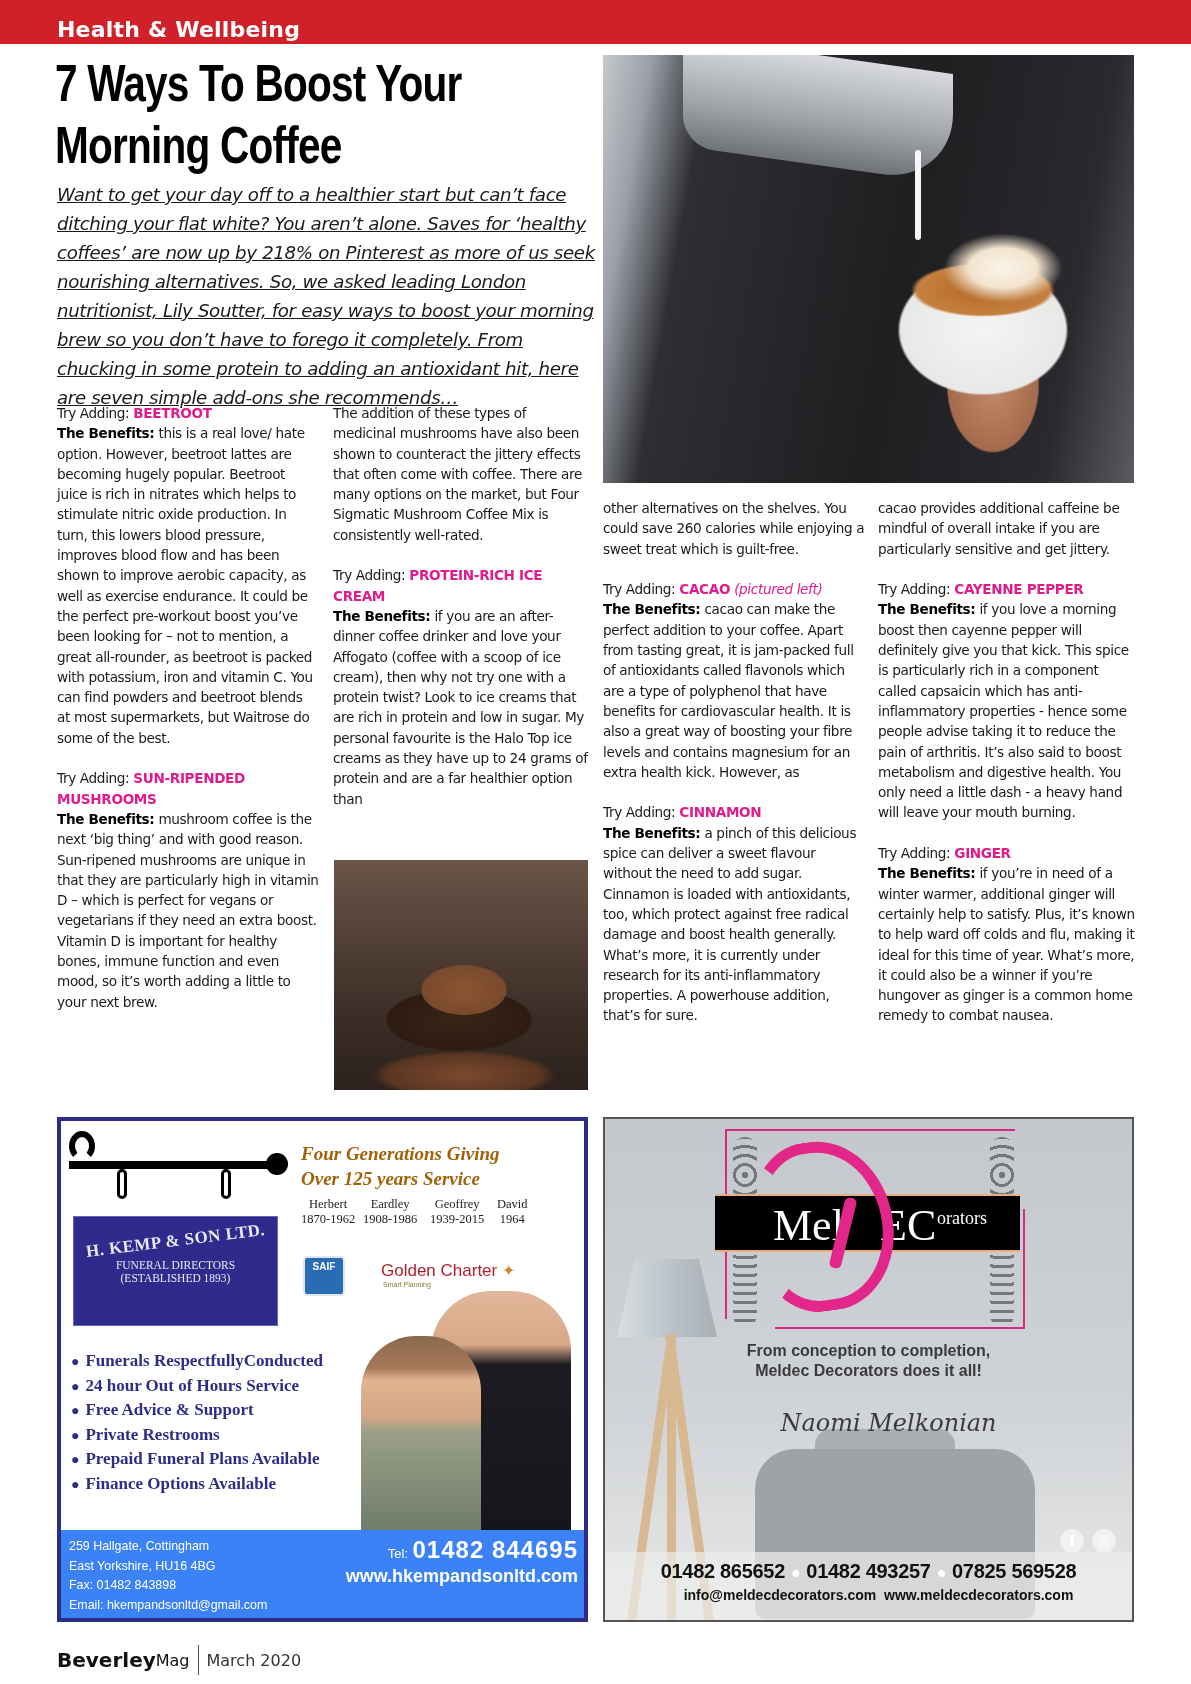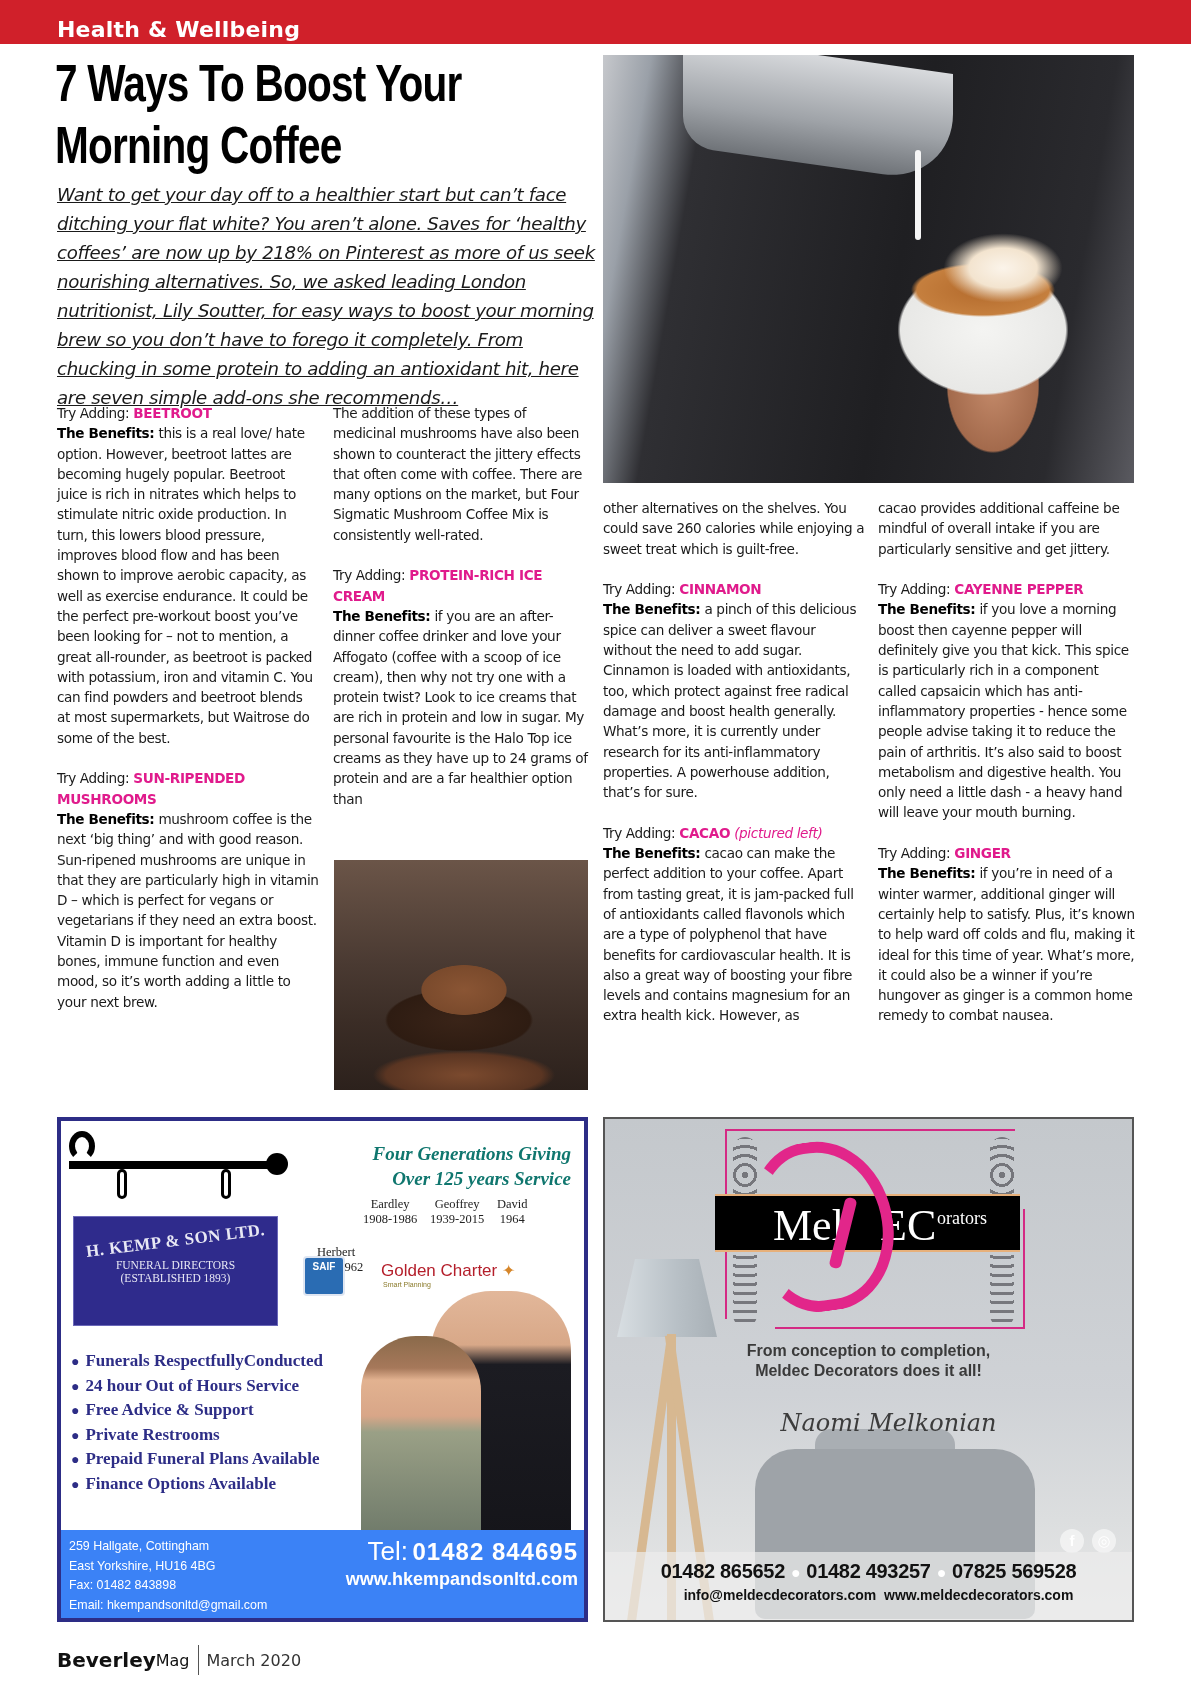--- a/index.html
+++ b/index.html
@@ -42,35 +42,35 @@
 
   
   .ad-kemp { position: absolute; left: 57px; top: 1117px; width: 531px; height: 505px; border: 4px solid #2d2d86; background: #ffffff; overflow: hidden; }
   .kemp-bracket { position: absolute; left: 8px; top: 40px; width: 210px; height: 8px; background: #000; }
   .kemp-scroll { position: absolute; left: 8px; top: 10px; width: 26px; height: 30px; border: 6px solid #000; border-radius: 50%; border-bottom-color: transparent; }
   .kemp-knob { position: absolute; left: 205px; top: 32px; width: 22px; height: 22px; border-radius: 50%; background: #000; }
   .kemp-chain { position: absolute; top: 48px; width: 10px; height: 30px; border: 3px solid #000; border-radius: 5px; }
   .kemp-sign { position: absolute; left: 12px; top: 95px; width: 205px; height: 110px; background: #2f2b8c; border: 1px solid #6a67b8; color: #e8e8f4; text-align: center; font-family: "Liberation Serif", serif; }
   .kemp-sign .name { font-size: 17px; font-weight: bold; margin-top: 14px; transform: rotate(-7deg); letter-spacing: 0.5px; }
   .kemp-sign .sub { font-size: 11.5px; margin-top: 8px; line-height: 13px; }
-  .kemp-head { position: absolute; left: 240px; top: 20px; width: 270px; text-align: right; font-family: "Liberation Serif", serif; font-style: italic; font-weight: bold; font-size: 19px; line-height: 25px; color: #0f766e; }
+  .kemp-head { position: absolute; left: 240px; top: 20px; width: 270px; text-align: left; font-family: "Liberation Serif", serif; font-style: italic; font-weight: bold; font-size: 19px; line-height: 25px; color: #a16207; }
   .kemp-gen { position: absolute; top: 76px; font-family: "Liberation Serif", serif; font-size: 12.5px; line-height: 15px; text-align: center; color: #222; }
   .saif { position: absolute; left: 242px; top: 135px; width: 42px; height: 40px; background: #2a6cb3; border-radius: 4px; color: #fff; font-size: 10px; font-weight: bold; text-align: center; line-height: 18px; border: 2px solid #dfe6f2; }
   .golden { position: absolute; left: 320px; top: 140px; font-family: "Liberation Sans", sans-serif; font-size: 17px; color: #b41e2a; }
   .golden small { display: block; font-size: 7px; color: #8a7a2a; margin-left: 2px; }
   .golden .leaf { color: #d6862a; font-size: 16px; }
   .kemp-list { position: absolute; left: 10px; top: 228px; list-style: none; font-family: "Liberation Serif", serif; font-weight: bold; font-size: 17px; line-height: 23.5px; color: #2d2d86; }
   .kemp-list li::before { content: "\25CF"; margin-right: 6px; font-size: 14px; }
   .kemp-people { position: absolute; left: 300px; top: 170px; width: 210px; height: 245px; }
   .kemp-man { position: absolute; right: 0; top: 0; width: 140px; height: 245px; background: linear-gradient(180deg, #e2b79a 0%, #d8a888 22%, #1c1c22 30%, #15151a 100%); border-top-left-radius: 60px; border-top-right-radius: 60px; }
   .kemp-woman { position: absolute; left: 0; top: 45px; width: 120px; height: 200px; background: linear-gradient(180deg, #8a6a4a 0%, #a6785a 16%, #e2b290 22%, #d8a688 40%, #9aa086 48%, #6f7a6a 100%); border-top-left-radius: 55px; border-top-right-radius: 55px; }
   .kemp-footer { position: absolute; left: 0; bottom: 0; width: 100%; height: 88px; background: #3b82f6; color: #fff; }
   .kemp-addr { position: absolute; left: 8px; top: 6px; font-family: "Liberation Sans", sans-serif; font-size: 13.5px; line-height: 19.5px; transform: scaleX(0.92); transform-origin: left top; }
   .kemp-tel { position: absolute; right: 6px; top: 6px; text-align: right; font-family: "Liberation Sans", sans-serif; }
-  .kemp-tel .tel-label { font-size: 26px; }
+  .kemp-tel .tel-label { font-size: 13px; }
   .kemp-tel .tel-num { font-size: 24px; font-weight: bold; letter-spacing: 1px; }
   .kemp-tel .web { font-size: 18px; font-weight: bold; margin-top: 2px; }
 
   
   .ad-meldec { position: absolute; left: 603px; top: 1117px; width: 531px; height: 505px; border: 2px solid #555; overflow: hidden;
     background: linear-gradient(180deg, #c4c8cc 0%, #cfd2d6 55%, #dcdedf 80%, #e8e8e8 100%); }
   .meldec-frame { position: absolute; left: 120px; top: 10px; width: 290px; height: 190px; border-top: 2px solid #d42a84; border-left: 2px solid #d42a84; }
   .meldec-frame2 { position: absolute; left: 170px; top: 90px; width: 250px; height: 120px; border-right: 2px solid #d42a84; border-bottom: 2px solid #d42a84; }
   .meldec-bar { position: absolute; left: 110px; top: 75px; width: 305px; height: 58px; background: #000; border-top: 2px solid #e7b07a; border-bottom: 2px solid #e7b07a; }
   .meldec-bar .mel { position: absolute; left: 58px; top: 4px; font-family: "Liberation Serif", serif; font-size: 44px; color: #fff; }
@@ -137,28 +137,28 @@
     <span class="ben">The Benefits:</span>
     <span>if you are an after-dinner coffee drinker and love your Affogato (coffee with a scoop of ice cream), then why not try one with a protein twist? Look to ice creams that are rich in protein and low in sugar. My personal favourite is the Halo Top ice creams as they have up to 24 grams of protein and are a far healthier option than</span>
   </p>
 </div>
 
 <div class="photo cacao"></div>
 
 <div class="col" style="left:603px; top:498px;">
   <p>other alternatives on the shelves. You could save 260 calories while enjoying a sweet treat which is guilt-free.</p>
   <p>
+    <span class="try"><span>Try Adding:</span> <span class="ing">CACAO</span> <span class="pic">(pictured left)</span></span>
+    <span class="ben">The Benefits:</span>
+    <span>cacao can make the perfect addition to your coffee. Apart from tasting great, it is jam-packed full of antioxidants called flavonols which are a type of polyphenol that have benefits for cardiovascular health. It is also a great way of boosting your fibre levels and contains magnesium for an extra health kick. However, as</span>
+  </p>
+  <p>
     <span class="try"><span>Try Adding:</span> <span class="ing">CINNAMON</span></span>
     <span class="ben">The Benefits:</span>
     <span>a pinch of this delicious spice can deliver a sweet flavour without the need to add sugar. Cinnamon is loaded with antioxidants, too, which protect against free radical damage and boost health generally. What’s more, it is currently under research for its anti-inflammatory properties. A powerhouse addition, that’s for sure.</span>
-  </p>
-  <p>
-    <span class="try"><span>Try Adding:</span> <span class="ing">CACAO</span> <span class="pic">(pictured left)</span></span>
-    <span class="ben">The Benefits:</span>
-    <span>cacao can make the perfect addition to your coffee. Apart from tasting great, it is jam-packed full of antioxidants called flavonols which are a type of polyphenol that have benefits for cardiovascular health. It is also a great way of boosting your fibre levels and contains magnesium for an extra health kick. However, as</span>
   </p>
 </div>
 
 <div class="col" style="left:878px; top:498px; width:260px;">
   <p>cacao provides additional caffeine be mindful of overall intake if you are particularly sensitive and get jittery.</p>
   <p>
     <span class="try"><span>Try Adding:</span> <span class="ing">CAYENNE PEPPER</span></span>
     <span class="ben">The Benefits:</span>
     <span>if you love a morning boost then cayenne pepper will definitely give you that kick. This spice is particularly rich in a component called capsaicin which has anti-inflammatory properties - hence some people advise taking it to reduce the pain of arthritis. It’s also said to boost metabolism and digestive health. You only need a little dash - a heavy hand will leave your mouth burning.</span>
   </p>
@@ -179,21 +179,21 @@
     <div class="name">H. KEMP &amp; SON LTD.</div>
     <div class="sub">
       <span>FUNERAL DIRECTORS</span><br>
       <span>(ESTABLISHED 1893)</span>
     </div>
   </div>
   <div class="kemp-head">
     <span>Four Generations Giving</span><br>
     <span>Over 125 years Service</span>
   </div>
-  <div class="kemp-gen" style="left:248px;margin-top:48px;"><span>Herbert</span><br><span>1870-1962</span></div>
+  <div class="kemp-gen" style="left:240px;"><span>Herbert</span><br><span>1870-1962</span></div>
   <div class="kemp-gen" style="left:302px;"><span>Eardley</span><br><span>1908-1986</span></div>
   <div class="kemp-gen" style="left:369px;"><span>Geoffrey</span><br><span>1939-2015</span></div>
   <div class="kemp-gen" style="left:436px;"><span>David</span><br><span>1964</span></div>
   <div class="saif">SAIF</div>
   <div class="golden">
     <span>Golden Charter</span> <span class="leaf">✦</span>
     <small>Smart Planning</small>
   </div>
   <ul class="kemp-list">
     <li>Funerals RespectfullyConducted</li>

